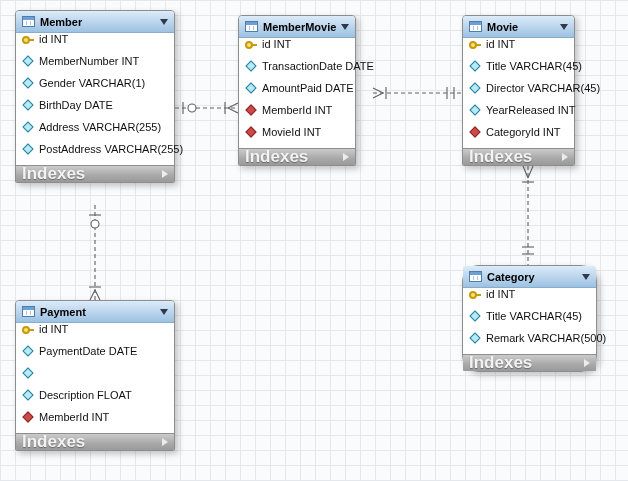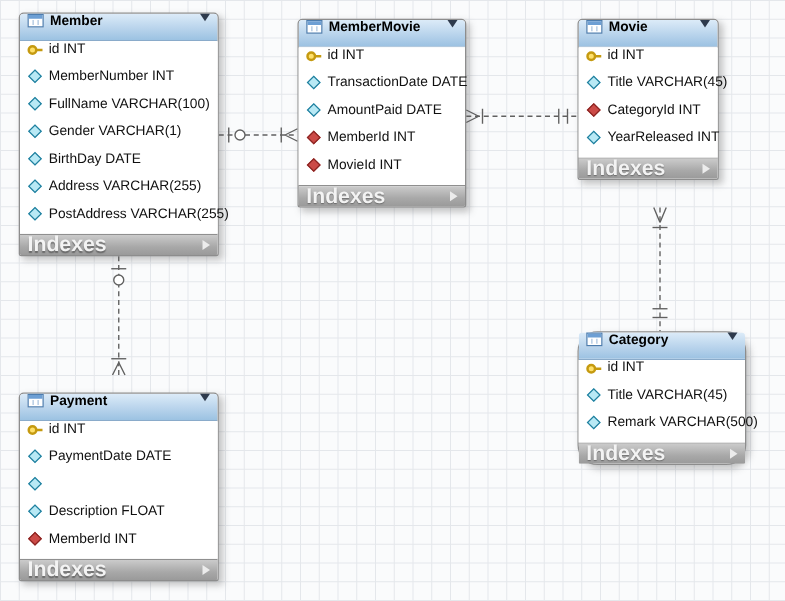--- a/index.html
+++ b/index.html
@@ -26,21 +26,21 @@
     z-index: 2;
     background: #ffffff;
     border: 1px solid #8d8d8d;
     border-radius: 4px 4px 2px 2px;
     box-shadow: 3px 3px 6px rgba(90,90,90,0.35);
   }
 
   .t-header {
     height: 22px;
     display: flex;
-    align-items: flex-start;
+    align-items: center;
     gap: 5px;
     padding: 0 6px;
     background: linear-gradient(#dcebf8 0%, #b9d4ec 55%, #9cc2e2 100%);
     border-bottom: 1px solid #8aabca;
     border-radius: 3px 3px 0 0;
   }
   .t-title { font-size: 11px; font-weight: bold; color: #000; white-space: nowrap; }
 
   .t-icon {
     width: 13px; height: 11px; position: relative;
@@ -99,24 +99,24 @@
   }
   .f-arrow {
     margin-left: auto; width: 0; height: 0;
     border-top: 4px solid transparent;
     border-bottom: 4px solid transparent;
     border-left: 6px solid #ececec;
   }
 
   
   #t-member      { left: 15px;  top: 10px;  width: 160px; }
-  #t-membermovie { left: 238px; top: 15px;  width: 135px; }
+  #t-membermovie { left: 238px; top: 15px;  width: 118px; }
   #t-movie       { left: 462px; top: 15px;  width: 113px; }
   #t-category    { left: 462px; top: 265px; width: 135px; border-radius: 16px; }
-  #t-payment     { left: 15px;  top: 314px; width: 160px; }
+  #t-payment     { left: 15px;  top: 300px; width: 160px; }
 </style>
 </head>
 <body>
 
 <div class="canvas">
 
   <svg class="relations" width="628" height="481" viewBox="0 0 628 481">
     <g>
       <path d="M175,108 H238" stroke-dasharray="4 3"></path>
       <line x1="183" y1="102" x2="183" y2="114"></line>
@@ -158,24 +158,20 @@
         <div class="t-row">
           <span class="f-icon key-icon"></span>
           <span class="f-text">id INT</span>
         </div>
 
         <div class="t-row">
           <span class="f-icon column-icon"></span>
           <span class="f-text">MemberNumber INT</span>
         </div>
 
-        <div class="t-row">
-          <span class="f-icon column-icon"></span>
-          <span class="f-text">FullName VARCHAR(100)</span>
-        </div>
 
         <div class="t-row">
           <span class="f-icon column-icon"></span>
           <span class="f-text">Gender VARCHAR(1)</span>
         </div>
 
         <div class="t-row">
           <span class="f-icon column-icon"></span>
           <span class="f-text">BirthDay DATE</span>
         </div>
@@ -246,30 +242,34 @@
         <div class="t-row">
           <span class="f-icon key-icon"></span>
           <span class="f-text">id INT</span>
         </div>
 
         <div class="t-row">
           <span class="f-icon column-icon"></span>
           <span class="f-text">Title VARCHAR(45)</span>
         </div>
 
+        <div class="t-row">
+          <span class="f-icon column-icon"></span>
+          <span class="f-text">Director VARCHAR(45)</span>
+        </div>
+
+        <div class="t-row">
+          <span class="f-icon column-icon"></span>
+          <span class="f-text">YearReleased INT</span>
+        </div>
 
         <div class="t-row">
           <span class="f-icon fk-column-icon"></span>
           <span class="f-text">CategoryId INT</span>
         </div>
-
-        <div class="t-row">
-          <span class="f-icon column-icon"></span>
-          <span class="f-text">YearReleased INT</span>
-        </div>
       </div>
     <div class="t-footer">
       <span class="idx-label">Indexes</span>
       <span class="f-arrow"></span>
     </div>
   </div>
 
   <div class="db-table" id="t-category">
     <div class="t-header">
       <span class="t-icon"></span>

